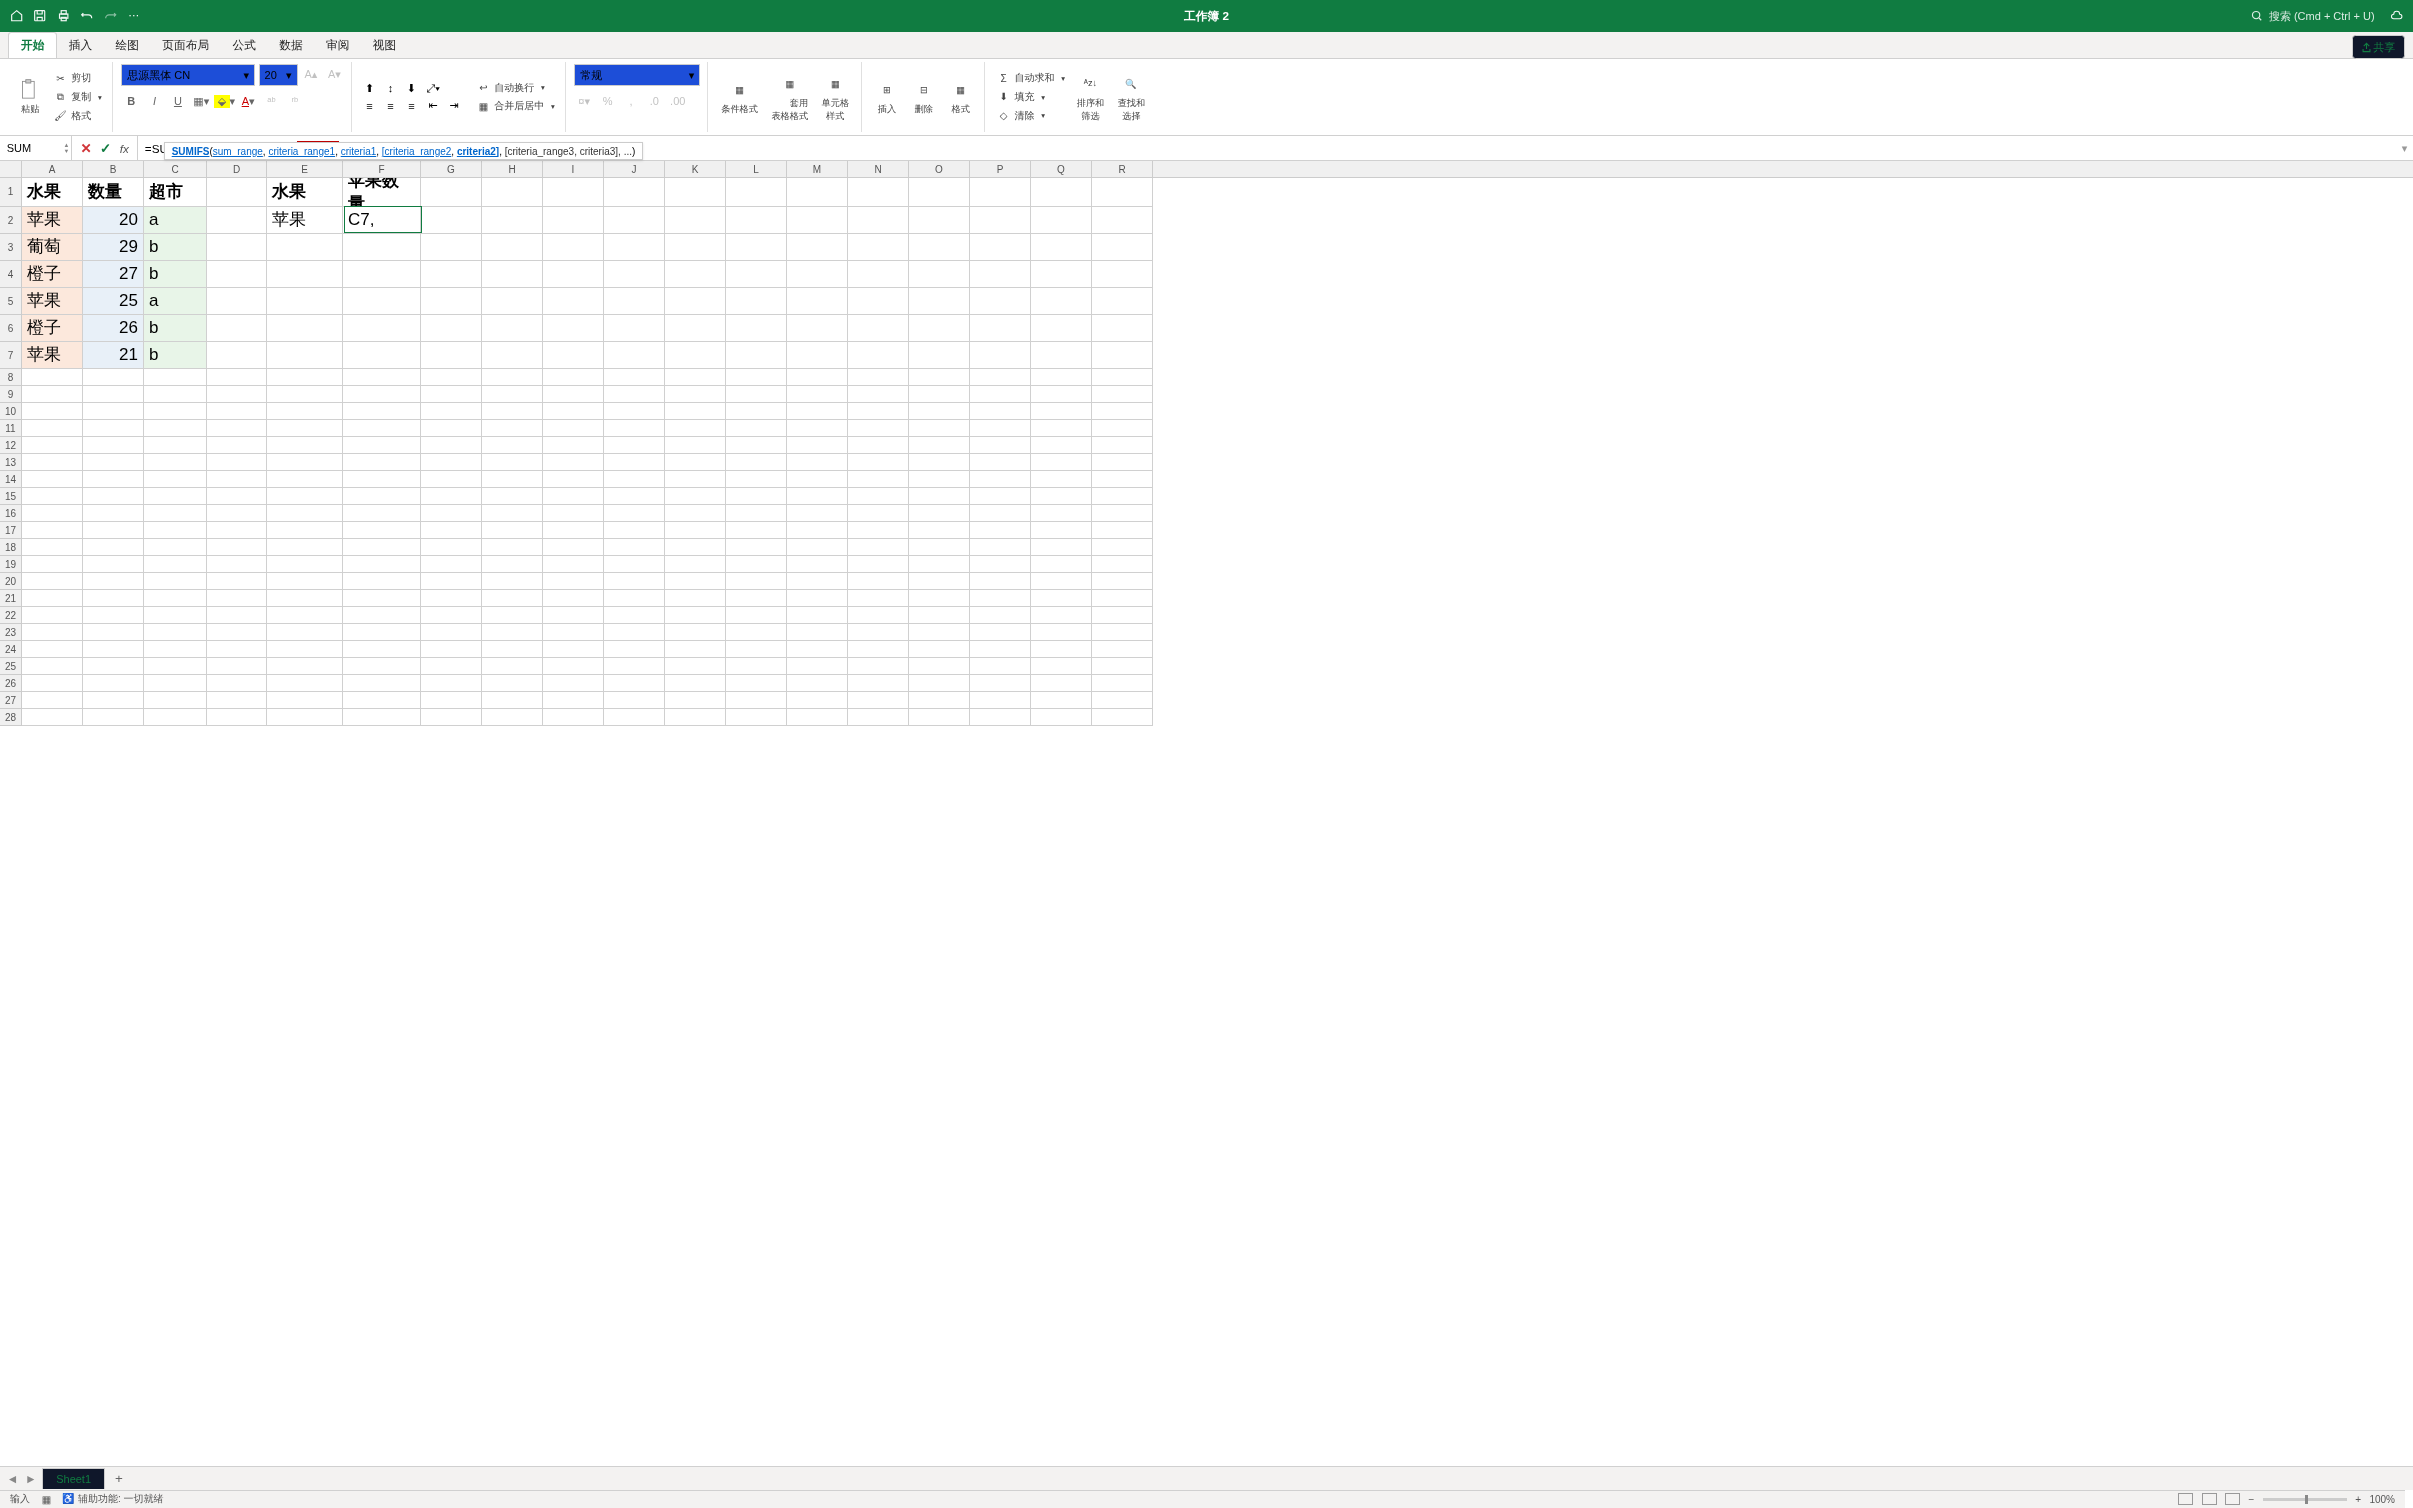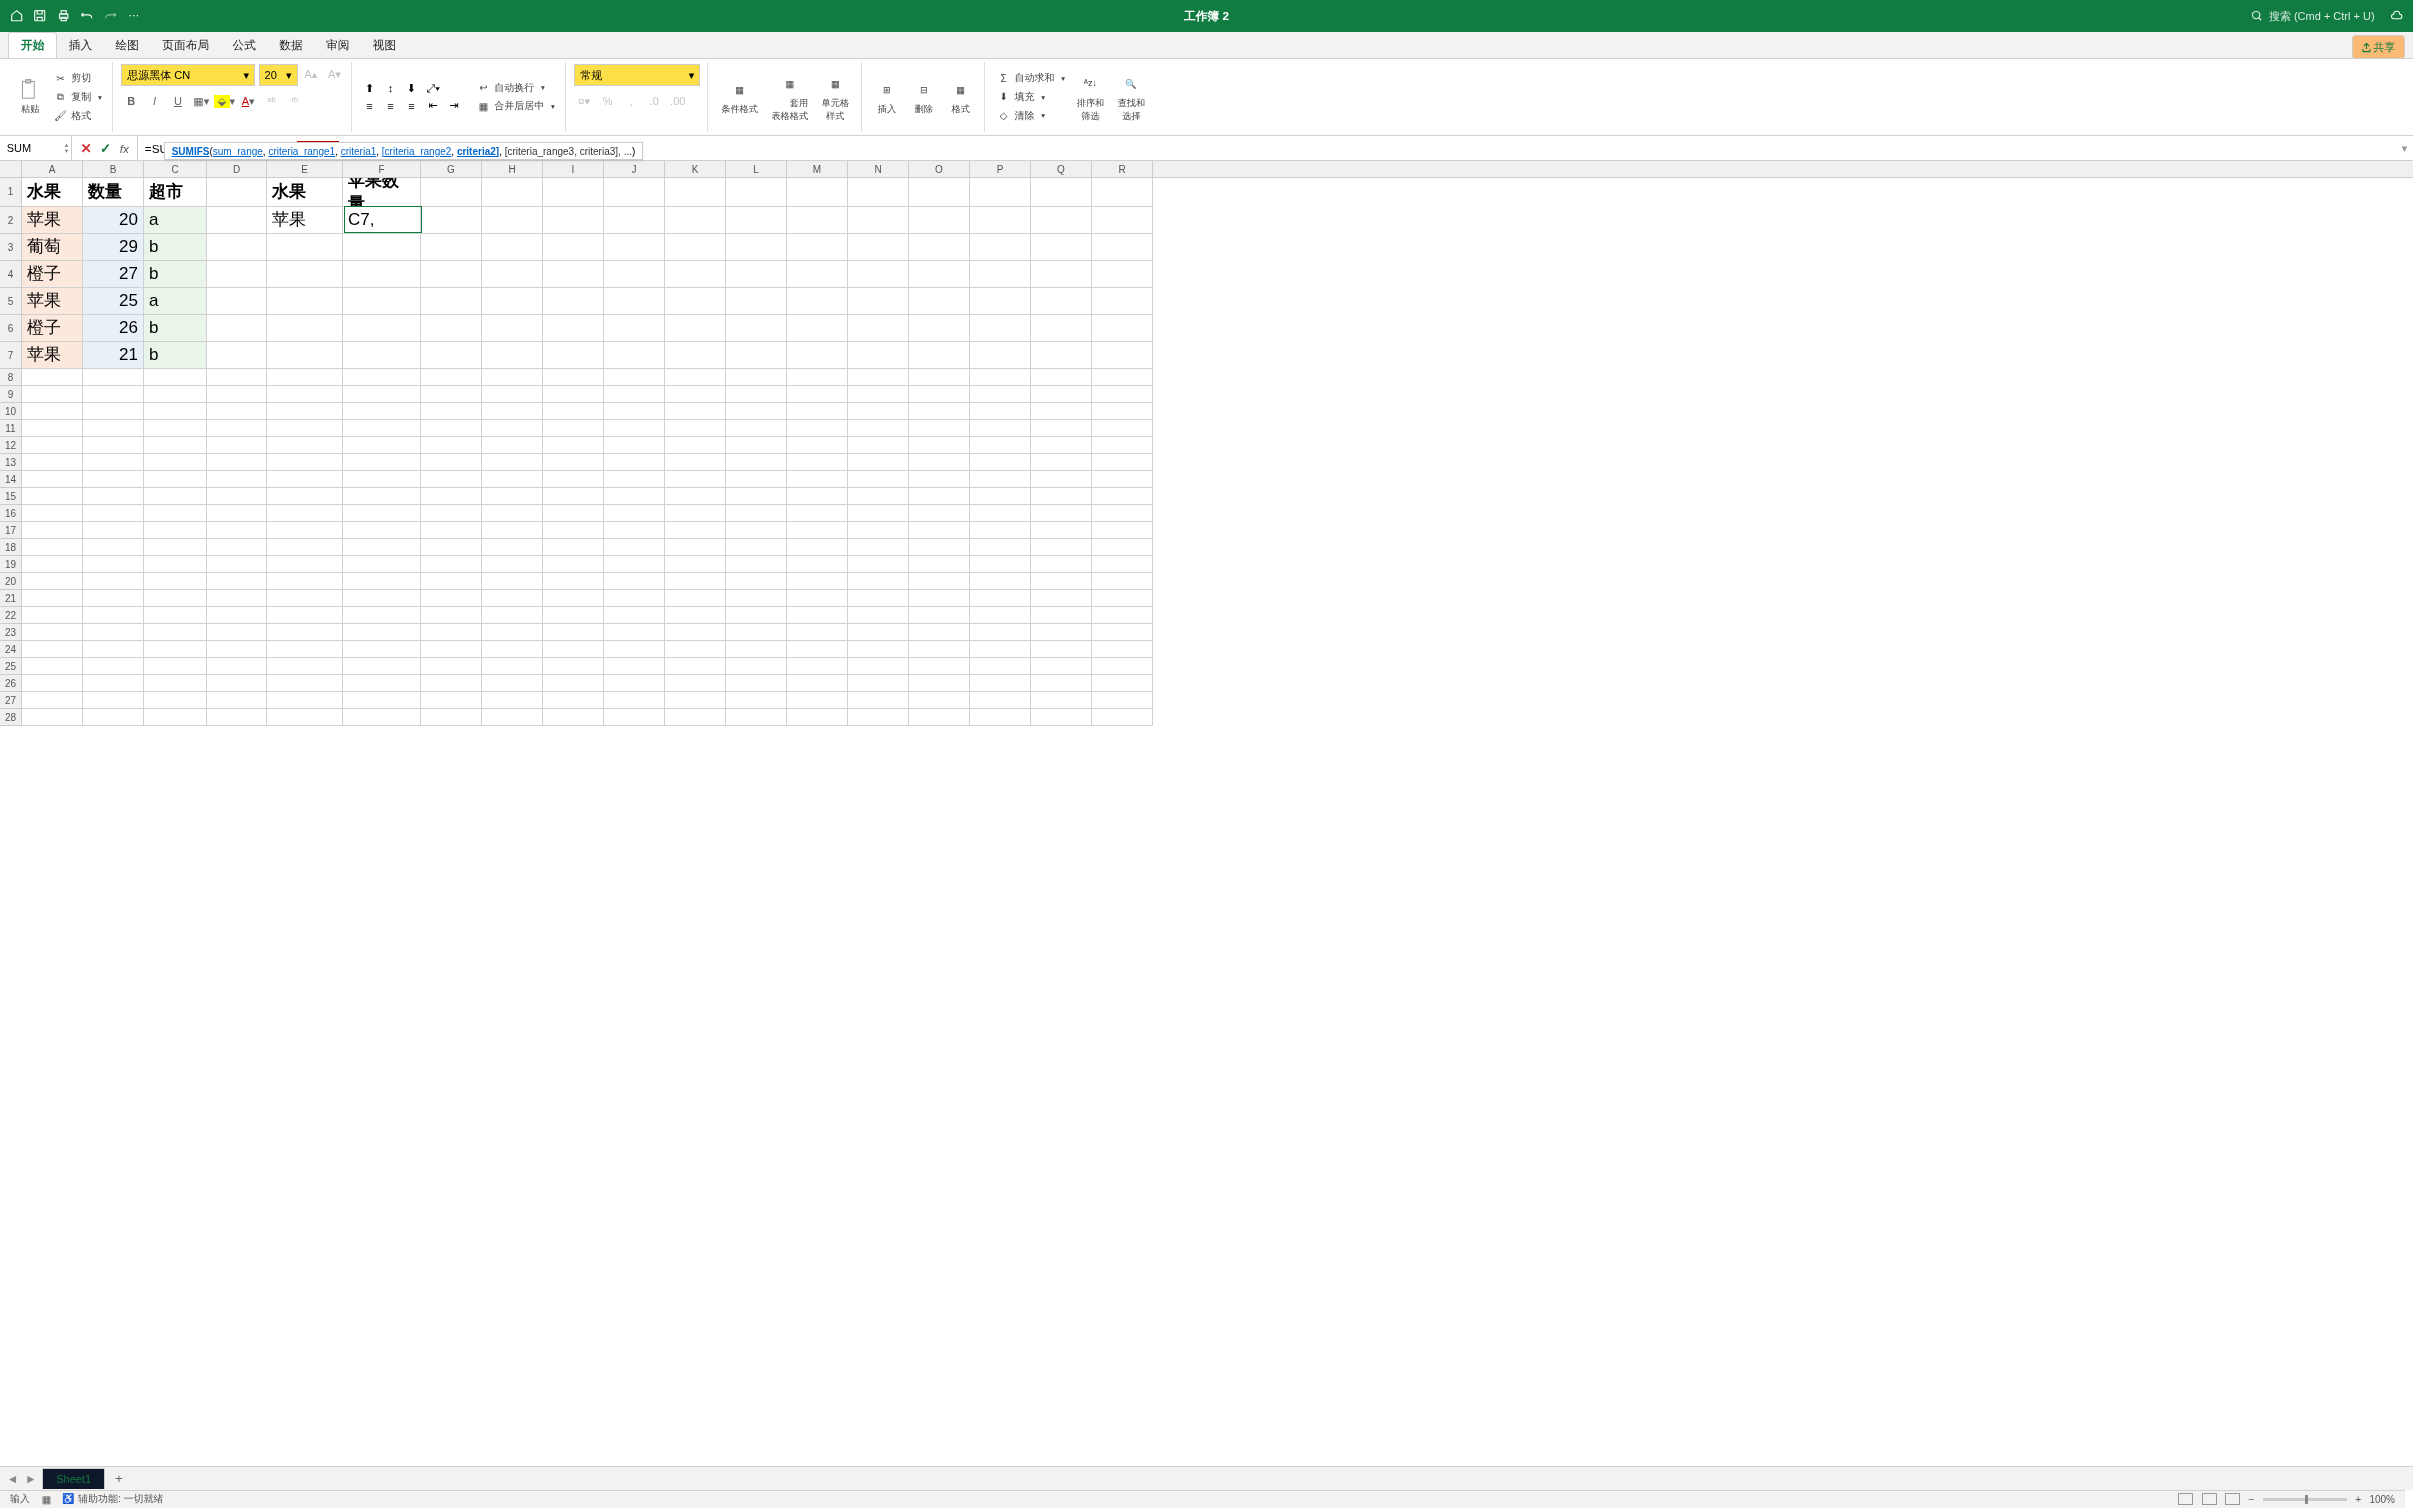--- a/index.html
+++ b/index.html
@@ -6,31 +6,31 @@
 body{background:#fff;overflow:hidden;font-size:11px}
 .titlebar{background:#107c41;height:32px;display:flex;align-items:center;color:#fff;padding:0 10px;position:relative}
 .titlebar-left{display:flex;gap:10px;align-items:center}
 .titlebar-center{position:absolute;left:50%;transform:translateX(-50%);font-weight:bold;font-size:11.7px}
 .titlebar-right{margin-left:auto;display:flex;align-items:center;gap:15px}
 .search-box{display:flex;align-items:center;gap:6.7px;color:rgba(255,255,255,0.85);font-size:11px}
 .tb-icon{width:13.4px;height:13.4px;display:inline-flex;align-items:center;justify-content:center;color:#fff;opacity:0.95}
 .ribbon-tabs{background:#f3f2f1;height:27px;display:flex;align-items:flex-end;padding:0 8.4px;border-bottom:0.8px solid #d0d0d0;position:relative}
 .rtab{padding:5px 11.7px;font-size:11.7px;cursor:pointer;color:#222}
 .rtab.active{background:#fff;border:0.8px solid #d0d0d0;border-bottom:none;border-radius:3.4px 3.4px 0 0;color:#107c41;font-weight:600}
-.share-btn{position:absolute;right:8.4px;top:3.4px;background:#fdba74;border:0.8px solid #ccc;border-radius:3.4px;padding:3.4px 8.4px;display:flex;align-items:center;gap:1px;font-size:11px;color:#107c41}
+.share-btn{position:absolute;right:8.4px;top:3.4px;background:#0f172a;border:0.8px solid #ccc;border-radius:3.4px;padding:3.4px 8.4px;display:flex;align-items:center;gap:1px;font-size:11px;color:#107c41}
 .ribbon{background:#fff;height:77px;display:flex;align-items:stretch;border-bottom:0.8px solid #d0d0d0;padding:3.4px 6.7px;gap:1.7px}
 .rgroup{display:flex;flex-direction:column;align-items:center;justify-content:space-between;padding:1.7px 6.7px;border-right:0.8px solid #e0e0e0}
 .rgroup:last-child{border-right:none}
 .rgroup-content{display:flex;gap:3.4px;align-items:center;flex:1}
 .big-btn{display:flex;flex-direction:column;align-items:center;gap:1.7px;padding:3.4px 5px;font-size:9.2px;color:#444}
 .big-btn .ico{width:23.5px;height:23.5px;display:flex;align-items:center;justify-content:center}
 .mini-row{display:flex;flex-direction:column;gap:3.4px;font-size:10px;color:#444}
 .mini-item{display:flex;align-items:center;gap:4.2px;padding:0.8px 3.4px}
 .mini-item .mi{width:13.4px;height:13.4px;display:inline-flex;align-items:center;justify-content:center}
-.sel{border:0.8px solid #ccc;background:#fde047;padding:2.5px 5px;font-size:11px;display:flex;align-items:center}
+.sel{border:0.8px solid #ccc;background:#1d4ed8;padding:2.5px 5px;font-size:11px;display:flex;align-items:center}
 .sel-font{width:134px}
 .sel-size{width:39px}
 .sel-num{width:126px}
 .btn-row{display:flex;gap:3.4px}
 .ico-btn{width:20px;height:20px;display:flex;align-items:center;justify-content:center;color:#666;font-size:11px}
 .ico-btn.dim{opacity:0.4}
 .col3{display:flex;flex-direction:column;gap:2.5px}
 .row3{display:flex;gap:2.5px}
 .align-ico{width:18.4px;height:15px;display:flex;align-items:center;justify-content:center;border:0.8px solid transparent}
 .formula-bar{height:25px;display:flex;align-items:stretch;border-bottom:0.8px solid #d0d0d0;background:#fff}

